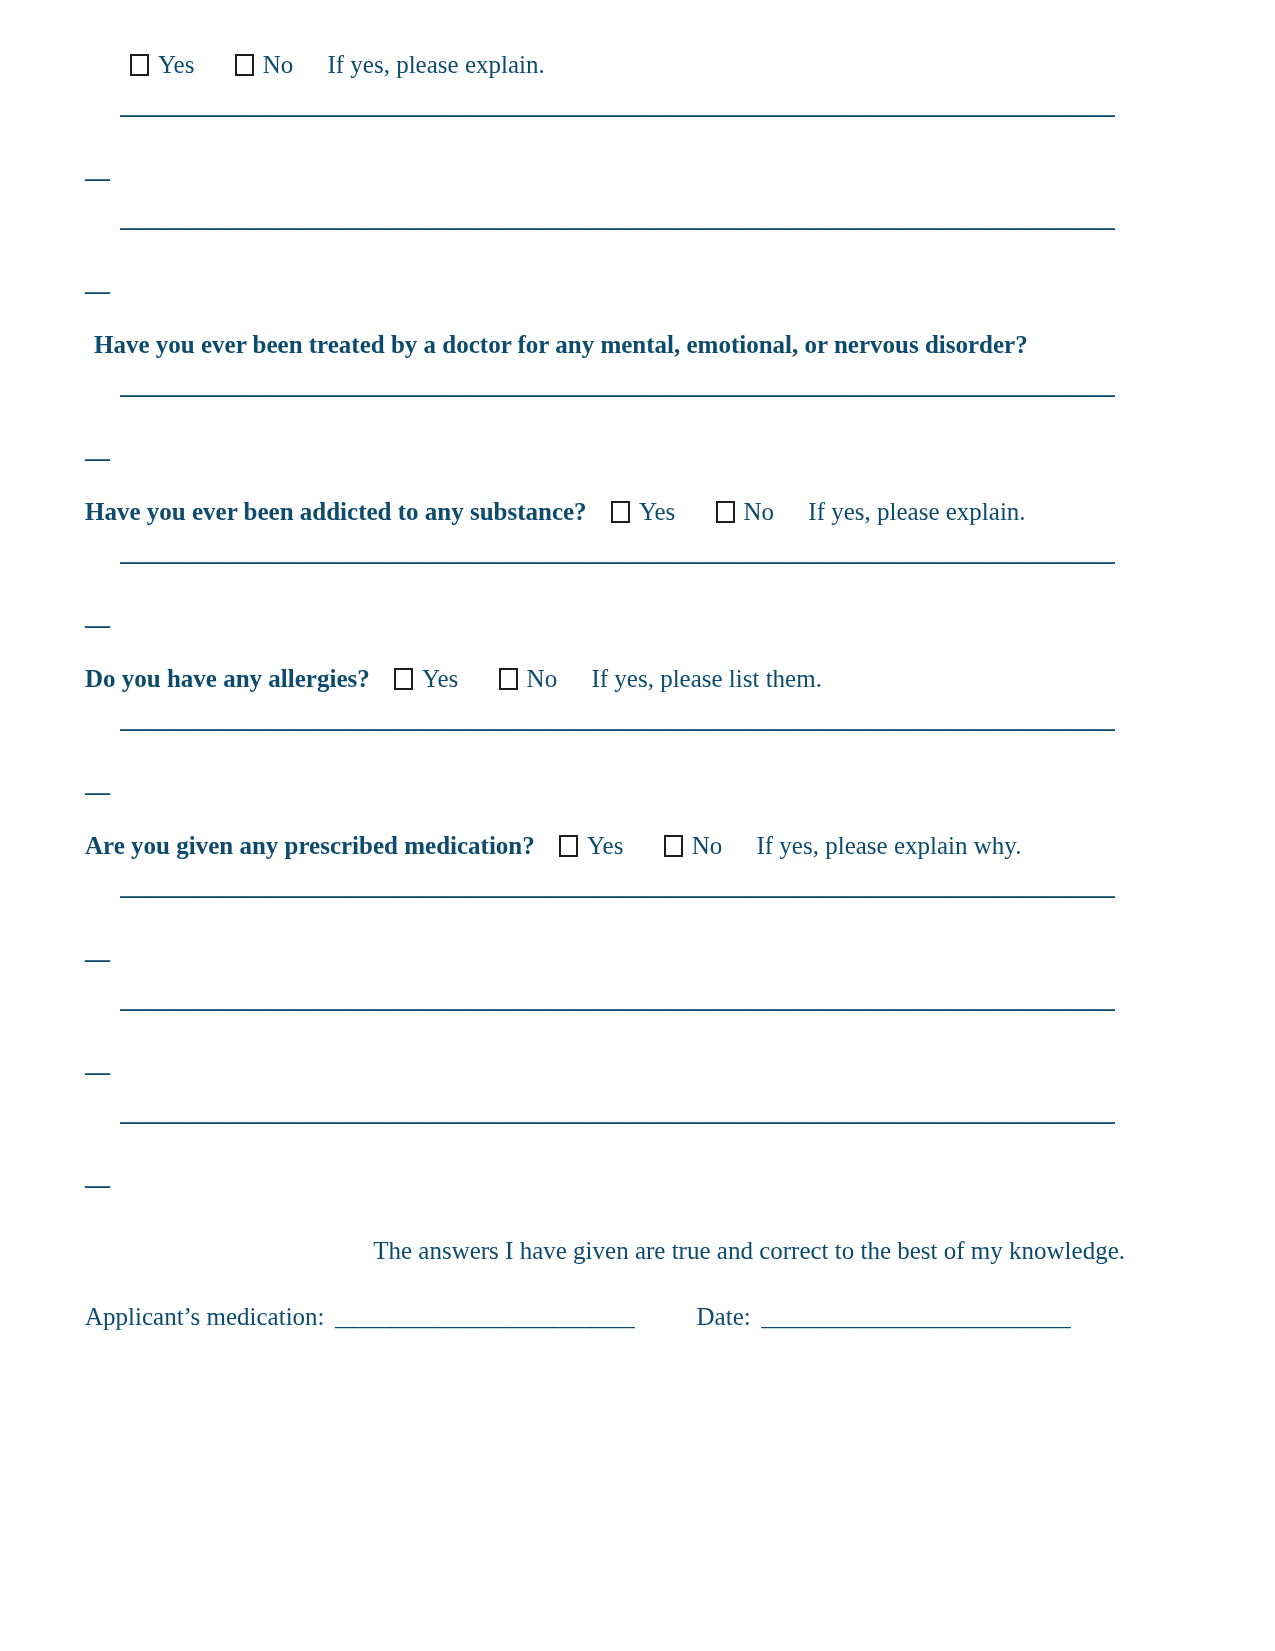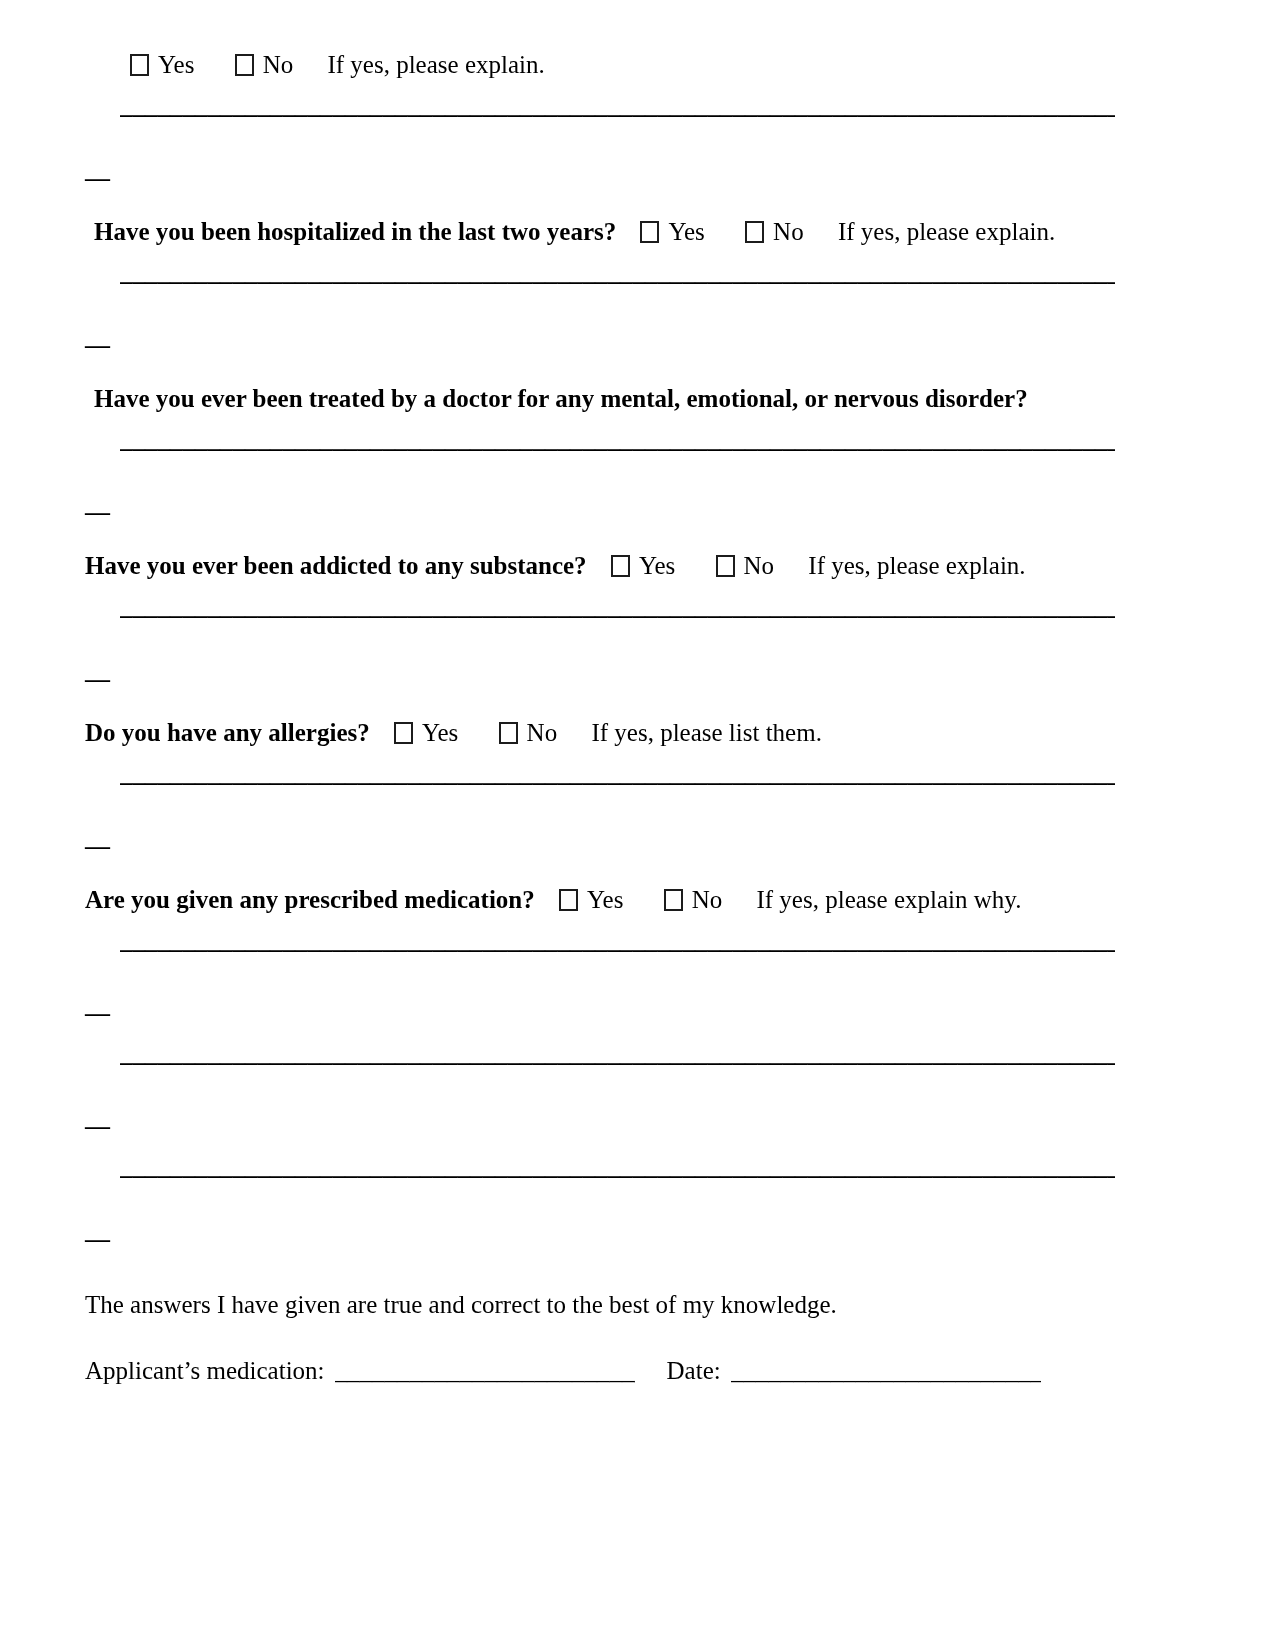--- a/index.html
+++ b/index.html
@@ -3,21 +3,21 @@
 <meta charset="utf-8">
 <style>
   html, body { margin: 0; padding: 0; background: #ffffff; }
   .page {
     position: relative;
     width: 1275px;
     height: 1651px;
     box-sizing: border-box;
     padding: 50px 150px 0 85px;
     background: #ffffff;
-    color: #000000;
+    color: #0c4a6e;
     font-family: "Liberation Serif", serif;
     font-size: 25px;
     line-height: 30px;
     overflow: hidden;
   }
   p { margin: 0; }
 
   .question {
     margin-top: 24px;
     text-align: justify;
@@ -54,53 +54,47 @@
     font-weight: bold;
     letter-spacing: 0;
   }
 
   .divider {
     margin-top: 43px;
     font-weight: bold;
     height: 30px;
   }
 
-  .statement { margin-top: 36px; }
+  .statement { margin-top: 36px; text-align: right; }
 
   .signature-row { margin-top: 36px; }
   .fill-line {
     display: inline-block;
     overflow: hidden;
     white-space: nowrap;
     height: 30px;
     vertical-align: bottom;
   }
   .sig-line  { width: 300px; margin-left: 10px; }
   .date-line { width: 310px; margin-left: 10px; }
-  .date-label { margin-left: 32px; }
+  .date-label { margin-left: 62px; }
 </style>
 </head>
 <body>
 
 <div class="page">
 
   <p class="subline first">
     <span class="checkbox"></span><span>Yes</span>
     <span class="checkbox cb2"></span><span>No</span>
     <span class="prompt">If yes, please explain.</span>
   </p>
   <div class="answer-line">____________________________________________________________________________________________________</div>
   <div class="divider">—</div>
 
-  <p class="question q-indent">
-    <strong>Have you been hospitalized in the last two years?</strong>
-    <span class="checkbox q-gap"></span><span>Yes</span>
-    <span class="checkbox cb2"></span><span>No</span>
-    <span class="prompt">If yes, please explain.</span>
-  </p>
   <div class="answer-line">____________________________________________________________________________________________________</div>
   <div class="divider">—</div>
 
   <p class="question q-indent">
     <strong>Have you ever been treated by a doctor for any mental, emotional, or nervous disorder?</strong>
   </p>
   <div class="answer-line">____________________________________________________________________________________________________</div>
   <div class="divider">—</div>
 
   <p class="question">

